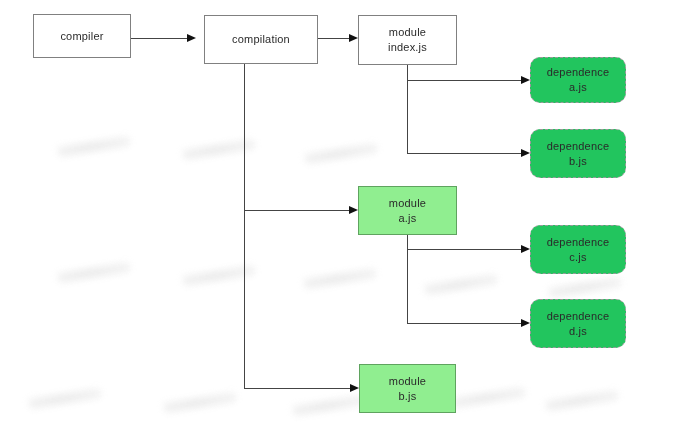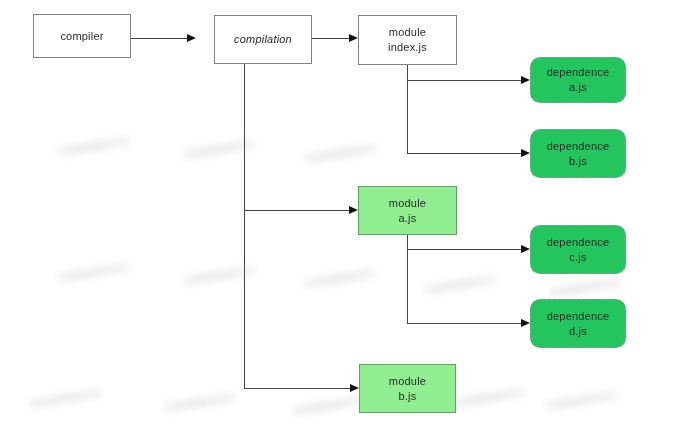--- a/index.html
+++ b/index.html
@@ -40,21 +40,21 @@
     background: #90ee90;
     border: 1px solid #5fa35f;
   }
   .dep {                       
     background: #22c55e;
     border: 1px dashed #999999;
     border-radius: 10px;
   }
 
   .n-compiler     { left: 33px;  top: 14px;  width: 98px; height: 44px; }
-  .n-compilation  { left: 214px; top: 15px;  width: 98px; height: 49px; font-style: italic; }
+  .n-compilation  { left: 204px; top: 15px;  width: 114px; height: 49px; }
   .n-module-index { left: 358px; top: 15px;  width: 99px; height: 50px; }
   .n-dep-a        { left: 530px; top: 57px;  width: 96px; height: 46px; }
   .n-dep-b        { left: 530px; top: 129px; width: 96px; height: 49px; }
   .n-module-a     { left: 358px; top: 186px; width: 99px; height: 49px; }
   .n-dep-c        { left: 530px; top: 225px; width: 96px; height: 49px; }
   .n-dep-d        { left: 530px; top: 299px; width: 96px; height: 49px; }
   .n-module-b     { left: 359px; top: 364px; width: 97px; height: 49px; }
 
   
   .hline, .vline { position: absolute; background: #444444; }

